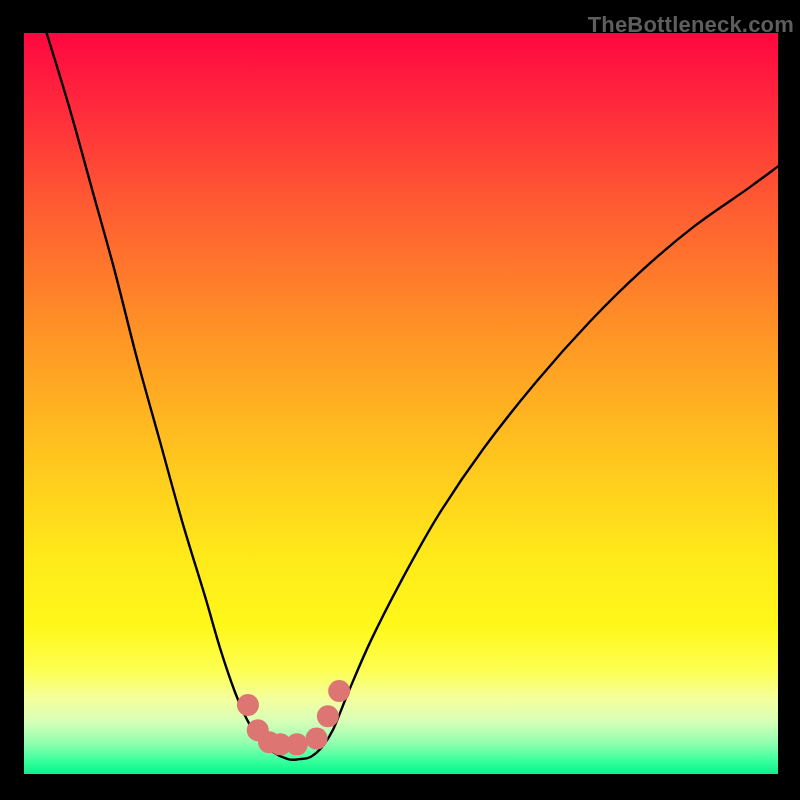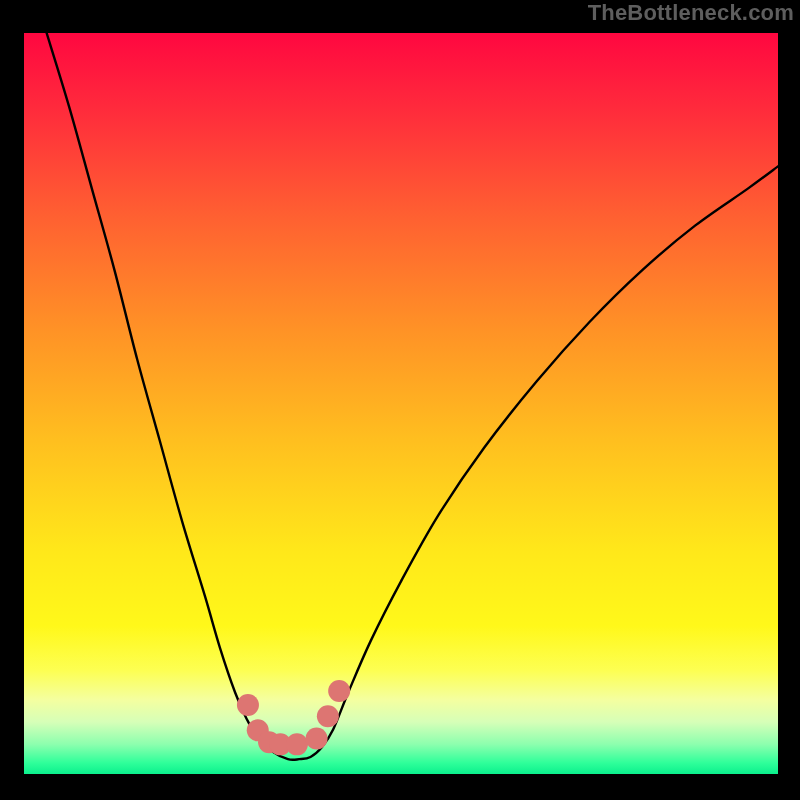--- a/index.html
+++ b/index.html
@@ -22,21 +22,21 @@
     position: absolute;
     
     top: 33px;
     left: 24px;
     width: 754px;   
     height: 741px;  
     overflow: hidden;
   }
   .credit {
     position: absolute;
-    top: 0;
+    top: 12px;
     right: 6px;
     font-size: 22px;
     font-weight: 600;
     color: #5e5e5e;
     letter-spacing: 0.2px;
     user-select: none;
   }
   svg { display: block; }
 </style>
 </head>

